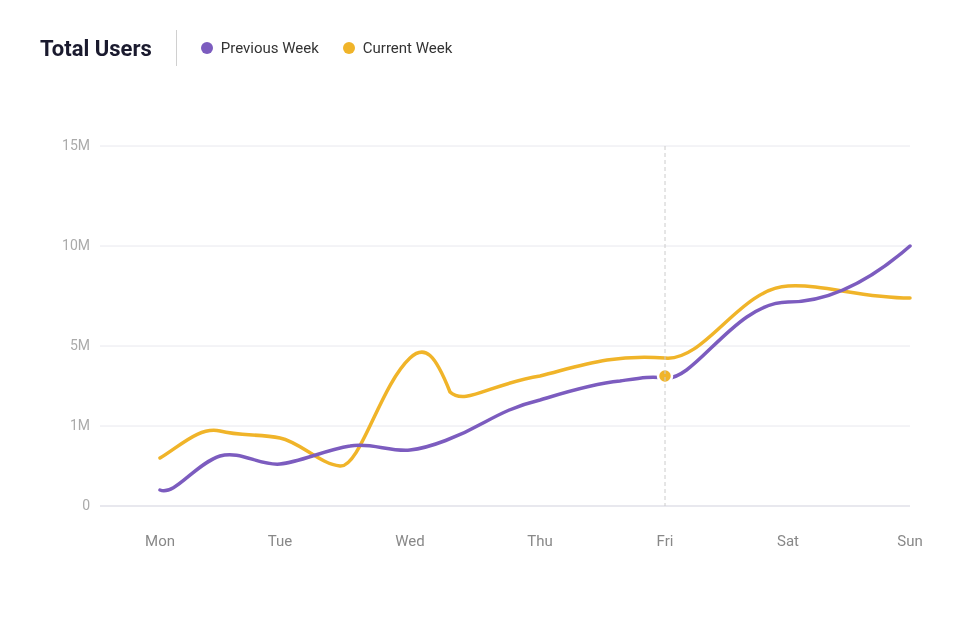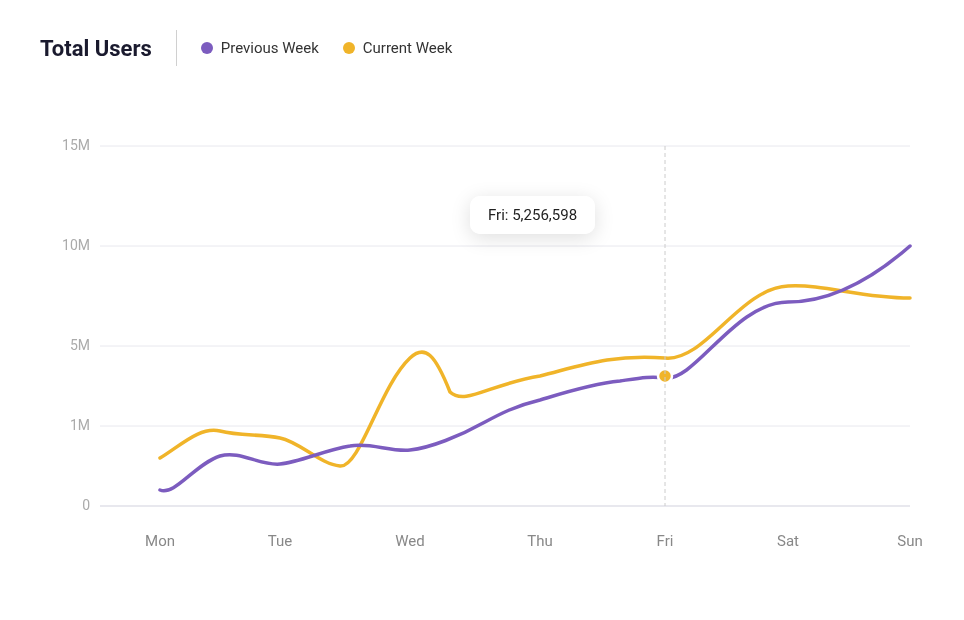--- a/index.html
+++ b/index.html
@@ -84,23 +84,20 @@
       </div>
       <div class="legend-item">
         <div class="legend-dot" style="background:#f0b429;"></div>
         <span>Current Week</span>
       </div>
     </div>
   </div>
 
   <div class="svg-wrapper">
     
-    <div class="tooltip" style="left: 430px; top: 100px;">
-      <span>Fri: 5,256,598</span>
-    </div>
 
     <svg class="chart-svg" viewBox="0 0 884 460">
 
       <line x1="60" y1="40" x2="870" y2="40" stroke="#e8e8ee" stroke-width="1"></line>
       <line x1="60" y1="140" x2="870" y2="140" stroke="#e8e8ee" stroke-width="1"></line>
       <line x1="60" y1="240" x2="870" y2="240" stroke="#e8e8ee" stroke-width="1"></line>
       <line x1="60" y1="320" x2="870" y2="320" stroke="#e8e8ee" stroke-width="1"></line>
       <line x1="60" y1="400" x2="870" y2="400" stroke="#e0e0e8" stroke-width="1.5"></line>
 
       <text x="50" y="44" text-anchor="end" font-size="14" fill="#aaa">15M</text>

